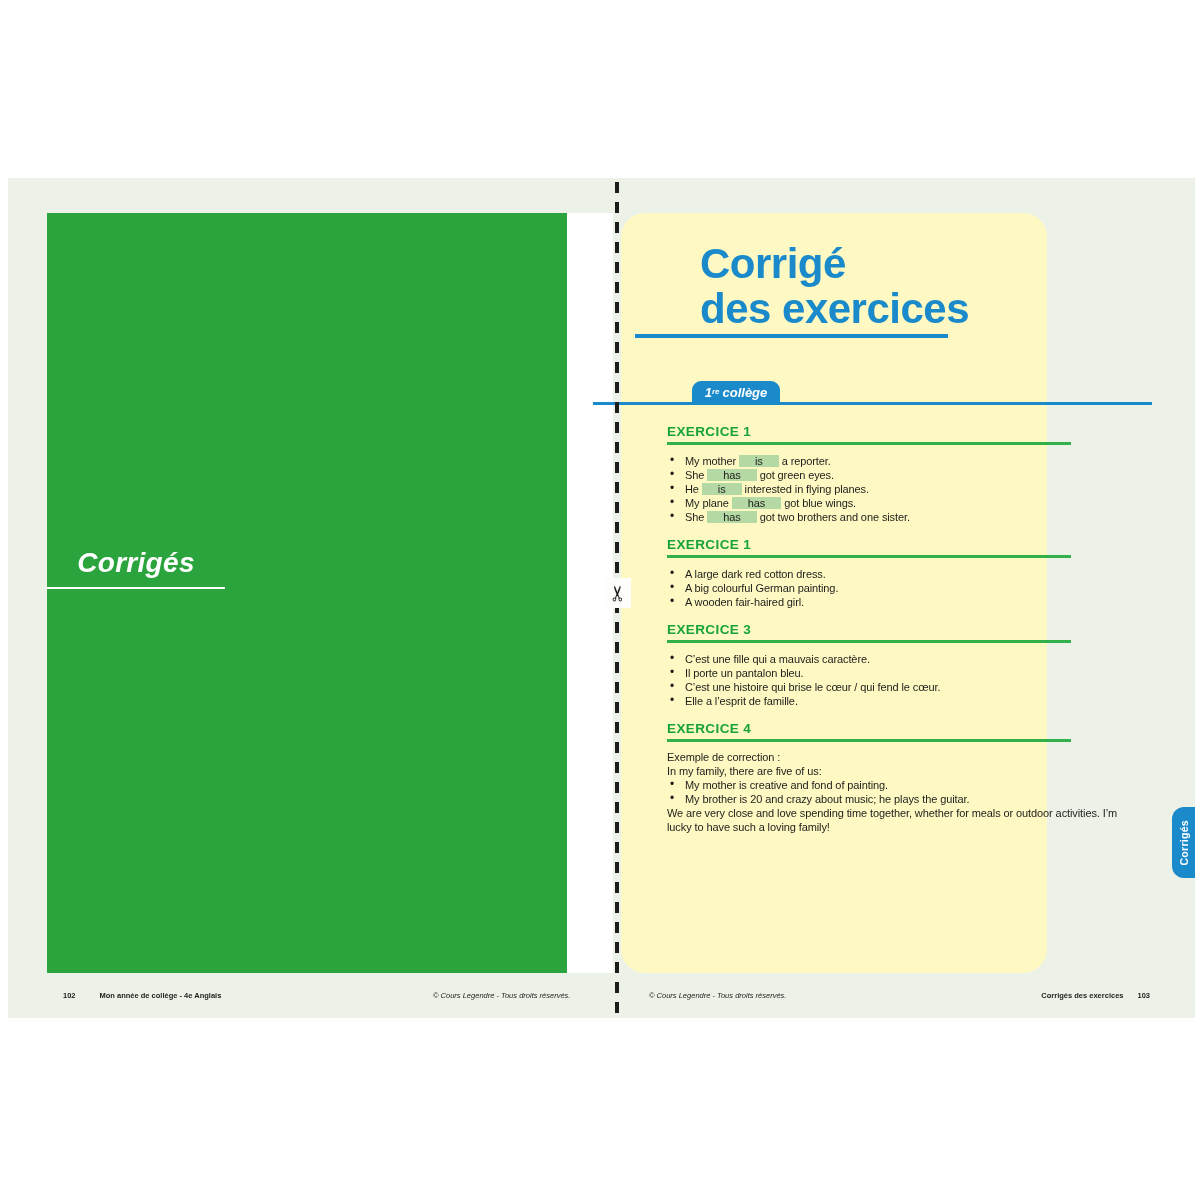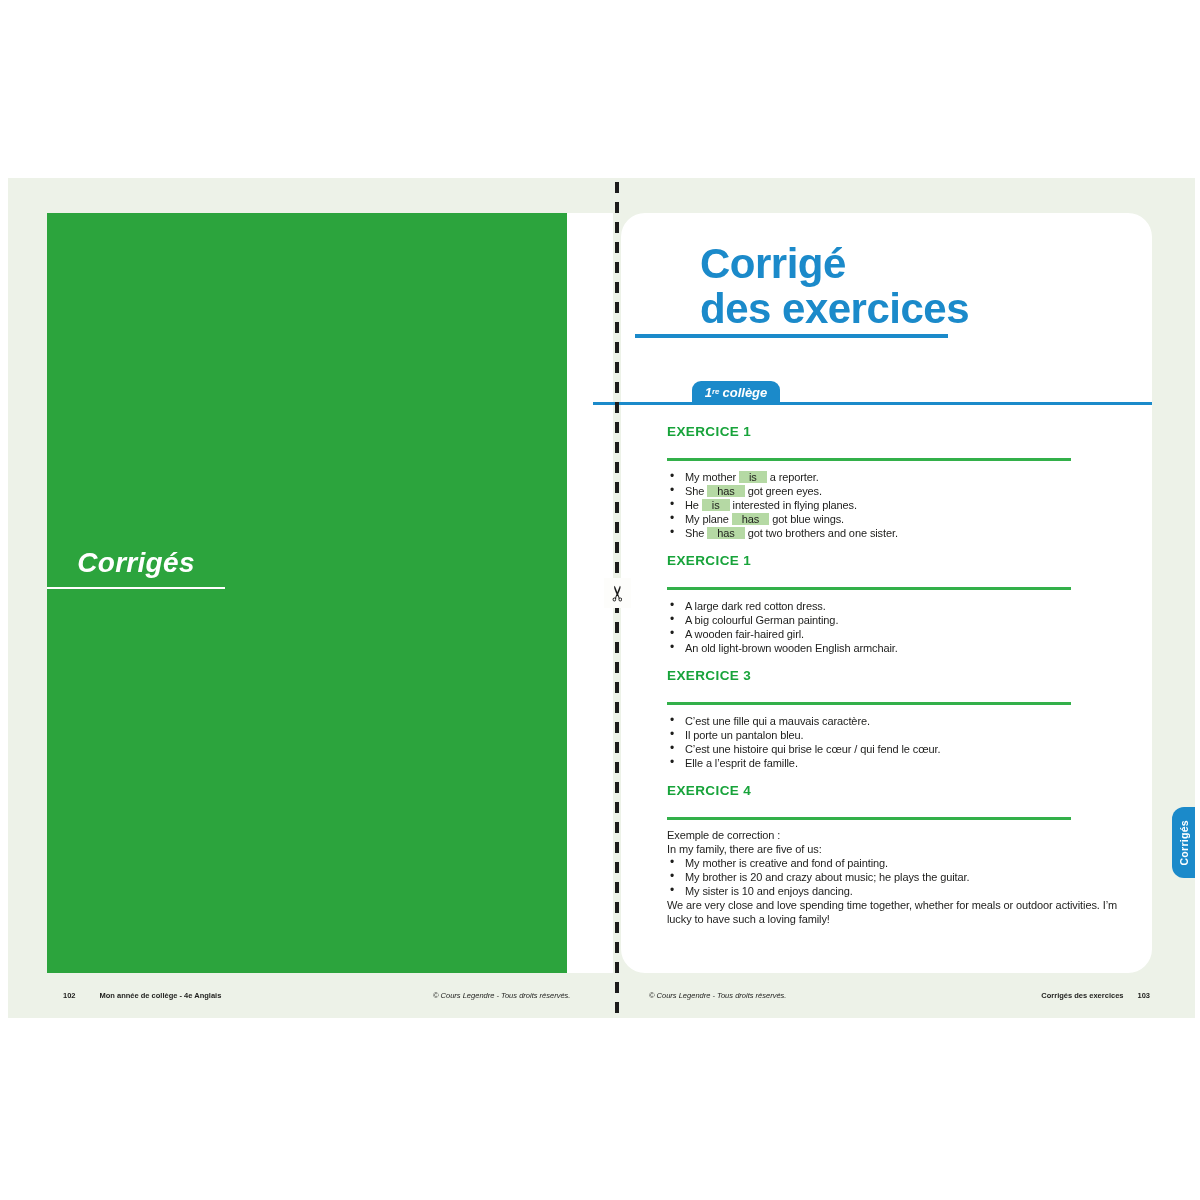--- a/index.html
+++ b/index.html
@@ -14,21 +14,21 @@
   .green-panel{position:absolute;left:39px;top:35px;width:520px;height:760px;background:#2ca43d;}
   .green-title-block{
     position:absolute;left:0;top:334px;width:178px;padding-bottom:8px;
     border-bottom:2px solid #ffffff;text-align:center;
   }
   .green-title-block .t{
     color:#ffffff;font-size:28px;font-weight:bold;font-style:italic;letter-spacing:0.3px;
   }
 
   
-  .right-page{position:absolute;left:613px;top:35px;width:531px;height:760px;background:#ffffff;border-radius:24px;}
+  .right-page{position:absolute;left:613px;top:35px;width:426px;height:760px;background:#fef9c3;border-radius:24px;}
   .page-title{
     position:absolute;left:79px;top:28px;color:#1b8aca;font-weight:bold;
     font-size:42px;line-height:45px;letter-spacing:-0.5px;
   }
   .title-underline{position:absolute;left:14px;top:121px;width:313px;height:4px;background:#1b8aca;}
 
   .period-badge{
     position:absolute;left:684px;top:203px;width:88px;height:22px;background:#1b8aca;
     border-radius:9px 9px 0 0;z-index:4;display:flex;align-items:center;justify-content:center;
     color:#ffffff;font-size:13px;font-weight:bold;font-style:italic;
@@ -45,29 +45,29 @@
     position:absolute;left:596px;top:400px;width:27px;height:30px;z-index:6;background:#fdfdfb;
     display:flex;align-items:center;justify-content:center;
   }
   .scissors span{display:block;transform:rotate(-90deg);font-size:21px;color:#1a1a1a;line-height:1;}
 
   
   .content{position:absolute;left:46px;top:212px;width:446px;}
   .section{margin:0;}
   .section-heading{
     margin:0;width:404px;box-sizing:border-box;font-size:13.5px;line-height:13px;font-weight:bold;
-    color:#17a33a;letter-spacing:0.4px;padding-bottom:20px;border-bottom:3px solid #33b04a;
+    color:#17a33a;letter-spacing:0.4px;padding-bottom:4px;border-bottom:3px solid #33b04a;
   }
   .section-list{list-style:none;margin:9px 0 14px 0;padding:0;}
   .section-list li{
     position:relative;padding-left:18px;font-size:11px;line-height:14px;
     letter-spacing:-0.1px;white-space:nowrap;color:#1d1d1b;
   }
   .section-list li::before{content:"\2022";position:absolute;left:3px;top:-1px;font-size:12px;}
-  .hl{background:#b5d9a4;padding:0 10px;}
+  .hl{background:#b5d9a4;padding:0 16px;}
   .para-line{margin:0;font-size:11px;line-height:14px;letter-spacing:-0.1px;white-space:nowrap;color:#1d1d1b;}
   .paras-before{margin-top:8px;}
   .section .mid-list{margin:0;}
 
   
   .footer{position:absolute;top:813px;font-size:7.5px;color:#1d1d1b;margin-left:16px;}
   .footer b{font-weight:bold;}
   .footer .pgnum{margin-right:24px;}
   .f-left{left:39px;}
   .f-left-copy{left:409px;font-style:italic;}
@@ -118,21 +118,20 @@
 
   </div>
 
   <div class="section">
     <h3 class="section-heading">EXERCICE 1</h3>
 
     <ul class="section-list">
             <li><span>A large dark red cotton dress.</span></li>
             <li><span>A big colourful German painting.</span></li>
             <li><span>A wooden fair-haired girl.</span></li>
-            <li><span>An old light-brown wooden English armchair.</span></li>
           </ul>
 
   </div>
 
   <div class="section">
     <h3 class="section-heading">EXERCICE 3</h3>
 
     <ul class="section-list">
             <li><span>C’est une fille qui a mauvais caractère.</span></li>
             <li><span>Il porte un pantalon bleu.</span></li>
@@ -144,21 +143,20 @@
 
   <div class="section">
     <h3 class="section-heading">EXERCICE 4</h3>
     <div class="paras-before">
             <p class="para-line">Exemple de correction :</p>
             <p class="para-line">In my family, there are five of us:</p>
           </div>
     <ul class="section-list mid-list">
             <li><span>My mother is creative and fond of painting.</span></li>
             <li><span>My brother is 20 and crazy about music; he plays the guitar.</span></li>
-            <li><span>My sister is 10 and enjoys dancing.</span></li>
           </ul>
     <div class="paras-after">
             <p class="para-line">We are very close and love spending time together, whether for meals or outdoor activities. I’m</p>
             <p class="para-line">lucky to have such a loving family!</p>
           </div>
   </div>
 </div>
   </div>
 
   <div class="period-badge">

